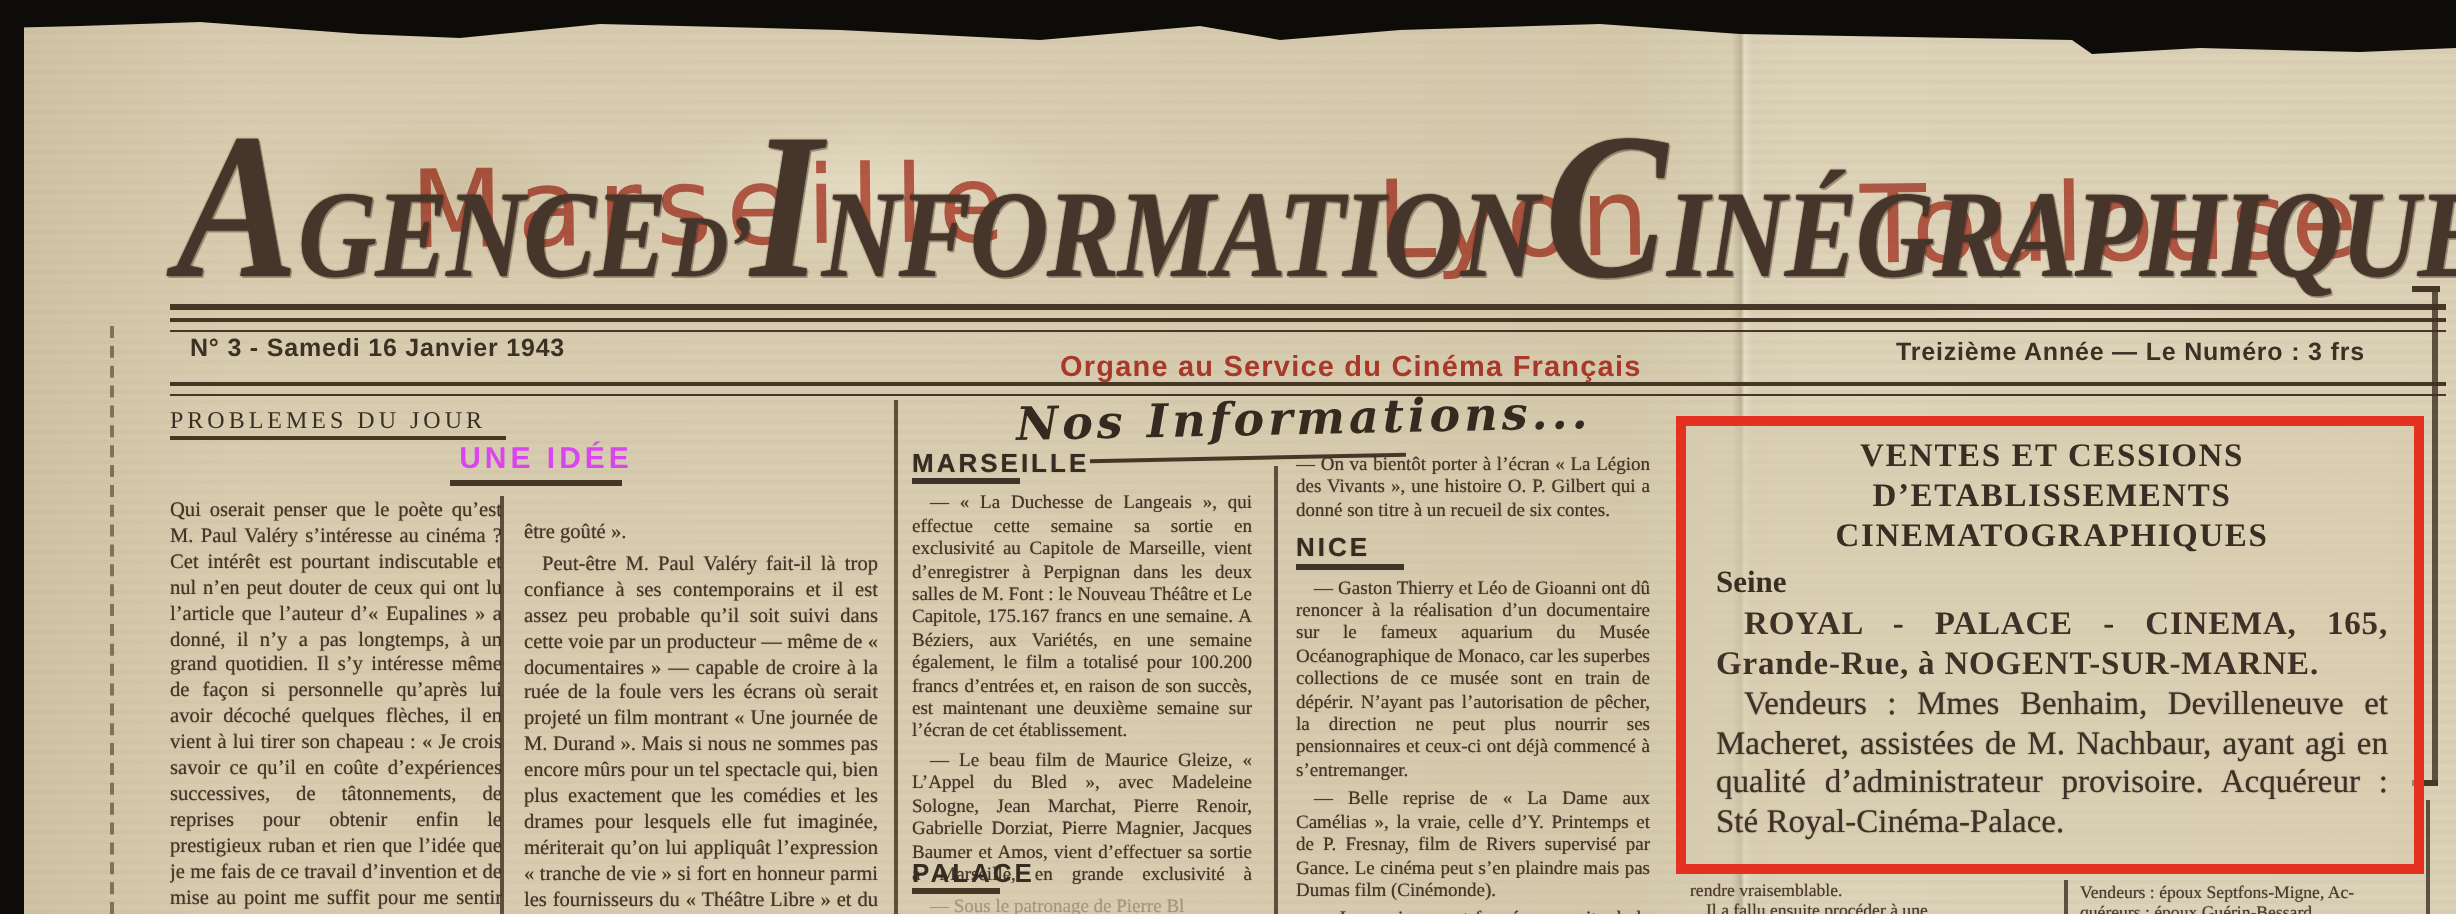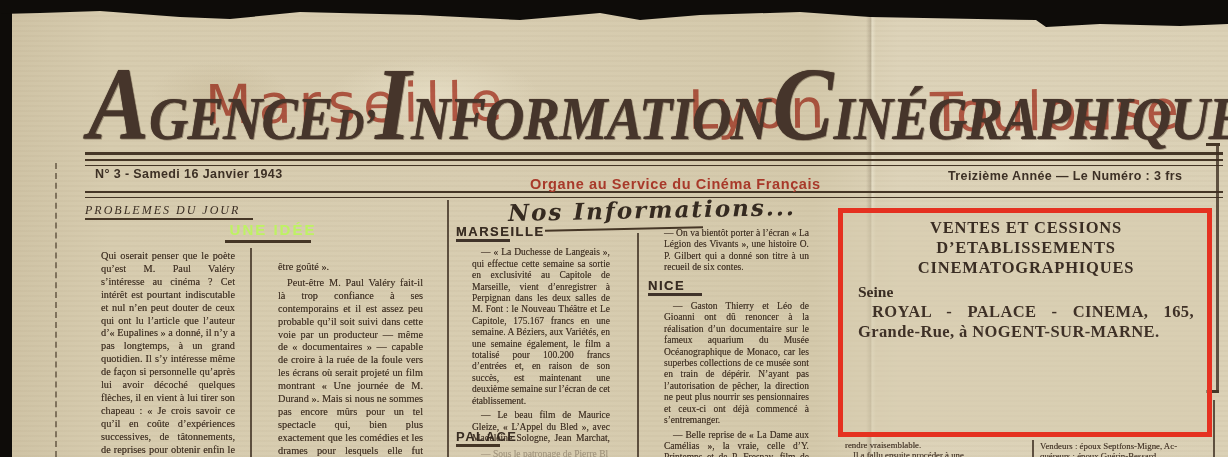--- a/index.html
+++ b/index.html
@@ -50,33 +50,33 @@
   .vr{position:absolute;width:2px;background:rgba(62,48,34,.8);}
   .vdash{position:absolute;border-left:2px dashed rgba(60,45,30,.55);width:0;}
 
   
   .dateline{font-family:"Liberation Sans",sans-serif;font-weight:700;font-size:12.5px;
     color:#3d3025;letter-spacing:.4px;}
   .organ{font-family:"Liberation Sans",sans-serif;font-weight:700;font-size:14.5px;
     color:#a8392a;letter-spacing:.6px;}
 
   
-  .kicker{font-size:12px;letter-spacing:2px;color:#3b2e24;font-weight:400;font-style:italic;}
+  .kicker{font-size:12px;letter-spacing:2px;color:#3b2e24;font-weight:400;}
   .h-une{font-family:"Liberation Sans",sans-serif;font-weight:700;font-size:15px;
-    letter-spacing:2px;color:#bef264;text-align:center;width:120px;}
+    letter-spacing:2px;color:#d946ef;text-align:center;width:120px;}
   .script-head{font-family:"DejaVu Serif",serif;font-style:italic;font-weight:700;
     font-size:23px;letter-spacing:2px;color:#352a20;transform:rotate(-1.2deg);}
   .city{font-family:"Liberation Sans",sans-serif;font-weight:700;font-size:13px;
     letter-spacing:1.5px;color:#382c22;margin:0;}
   .city-bar{width:54px;height:3px;background:#40332ا8;background:#40332a;margin:2px 0 5px;}
 
   
   .copy{position:absolute;overflow:hidden;text-align:justify;color:#443528;
     text-shadow:0 0 .5px rgba(60,45,30,.65);}
-  .copy p{margin:0 16px 3px;text-indent:9px;}
+  .copy p{margin:0 0 3px;text-indent:9px;}
   .copy p.noindent{text-indent:0;}
   .c12{font-size:10.3px;line-height:12.9px;}
   .c34{font-size:9.5px;line-height:11.4px;}
   .faint{opacity:.35;}
 
   
   .redbox{
     position:absolute;left:838px;top:208px;width:374px;height:229px;z-index:4;
     border:5px solid #e53120;box-sizing:border-box;
     background:rgba(215,204,175,.55);
@@ -167,20 +167,21 @@
   <p>— Belle reprise de « La Dame aux Camélias », la vraie, celle d’Y. Printemps et de P. Fresnay, film de Rivers supervisé par Gance. Le cinéma peut s’en plaindre mais pas Dumas film (Cinémonde).</p>
   <p>— Les casinos sont fermés, par suite de la suppression des jeux. Deux théâ-</p>
 </div>
 
 <div class="redbox">
   <p class="bt">VENTES ET CESSIONS</p>
   <p class="bt">D’ETABLISSEMENTS</p>
   <p class="bt">CINEMATOGRAPHIQUES</p>
   <p class="region">Seine</p>
   <p class="bp lead">ROYAL - PALACE - CINEMA, 165, Grande-Rue, à NOGENT-SUR-MARNE.</p>
+  <p class="bp rest">Vendeurs : Mmes Benhaim, Devilleneuve et Macheret, assistées de M. Nachbaur, ayant agi en qualité d’administrateur provisoire. Acquéreur : Sté Royal-Cinéma-Palace.</p>
 </div>
 
 <div class="frag" style="left:845px;top:441px;width:182px;height:16px;">
   <div>rendre vraisemblable.</div>
   <div style="text-indent:8px;">Il a fallu ensuite procéder à une</div>
 </div>
 <div class="vr" style="left:1032px;top:440px;height:17px;"></div>
 <div class="frag" style="left:1040px;top:442px;width:180px;height:15px;">
   <div>Vendeurs : époux Septfons-Migne, Ac-</div>
   <div>quéreurs : époux Guérin-Bessard</div>

